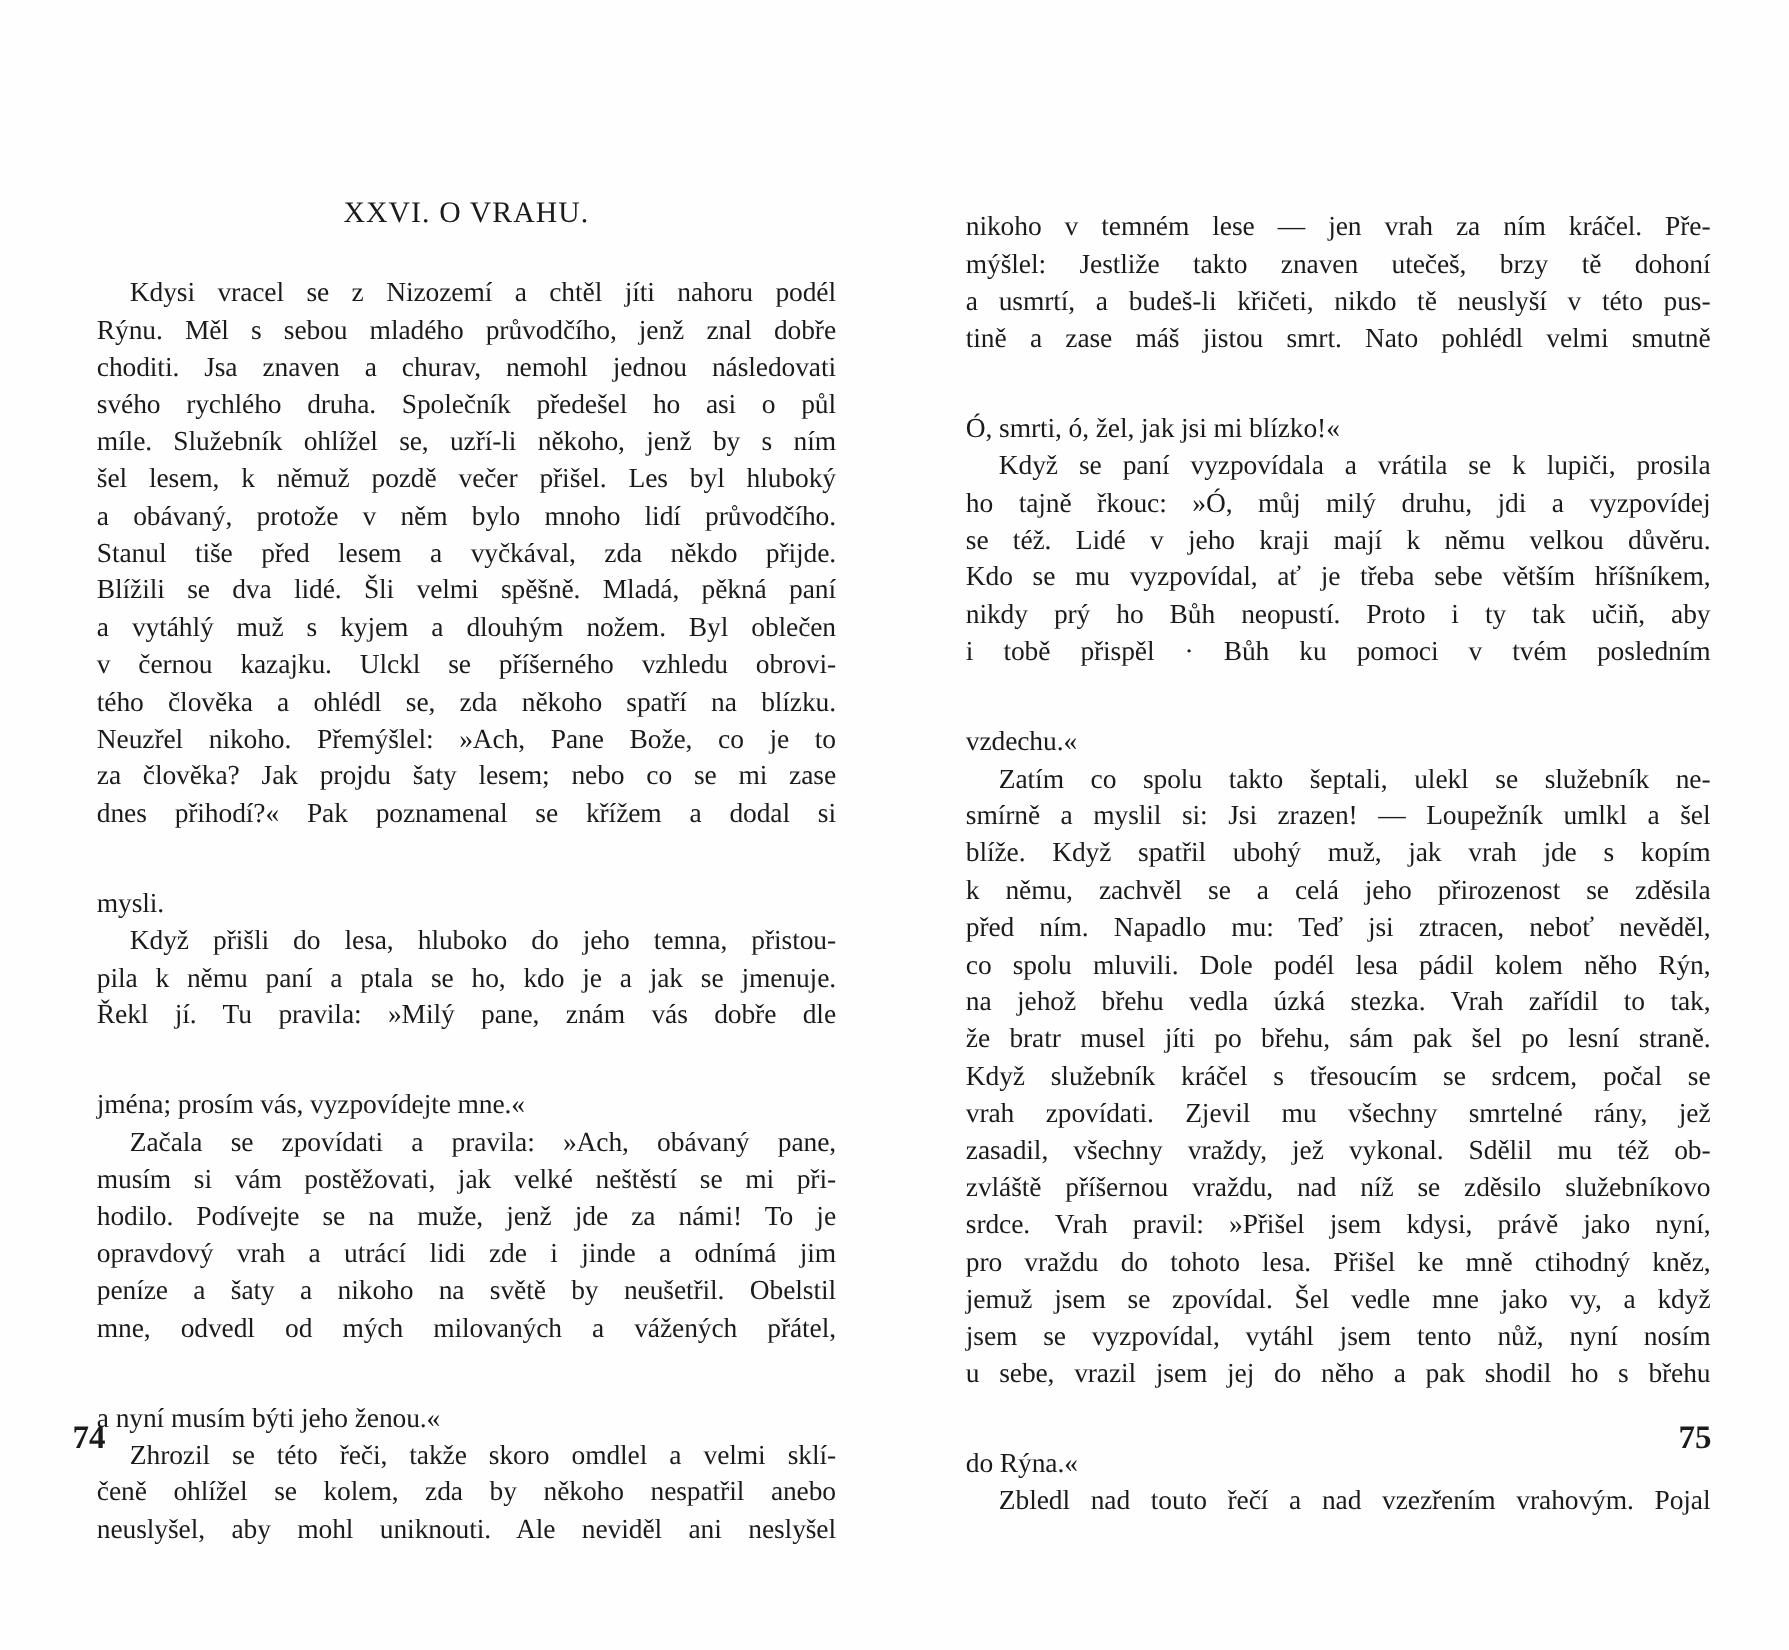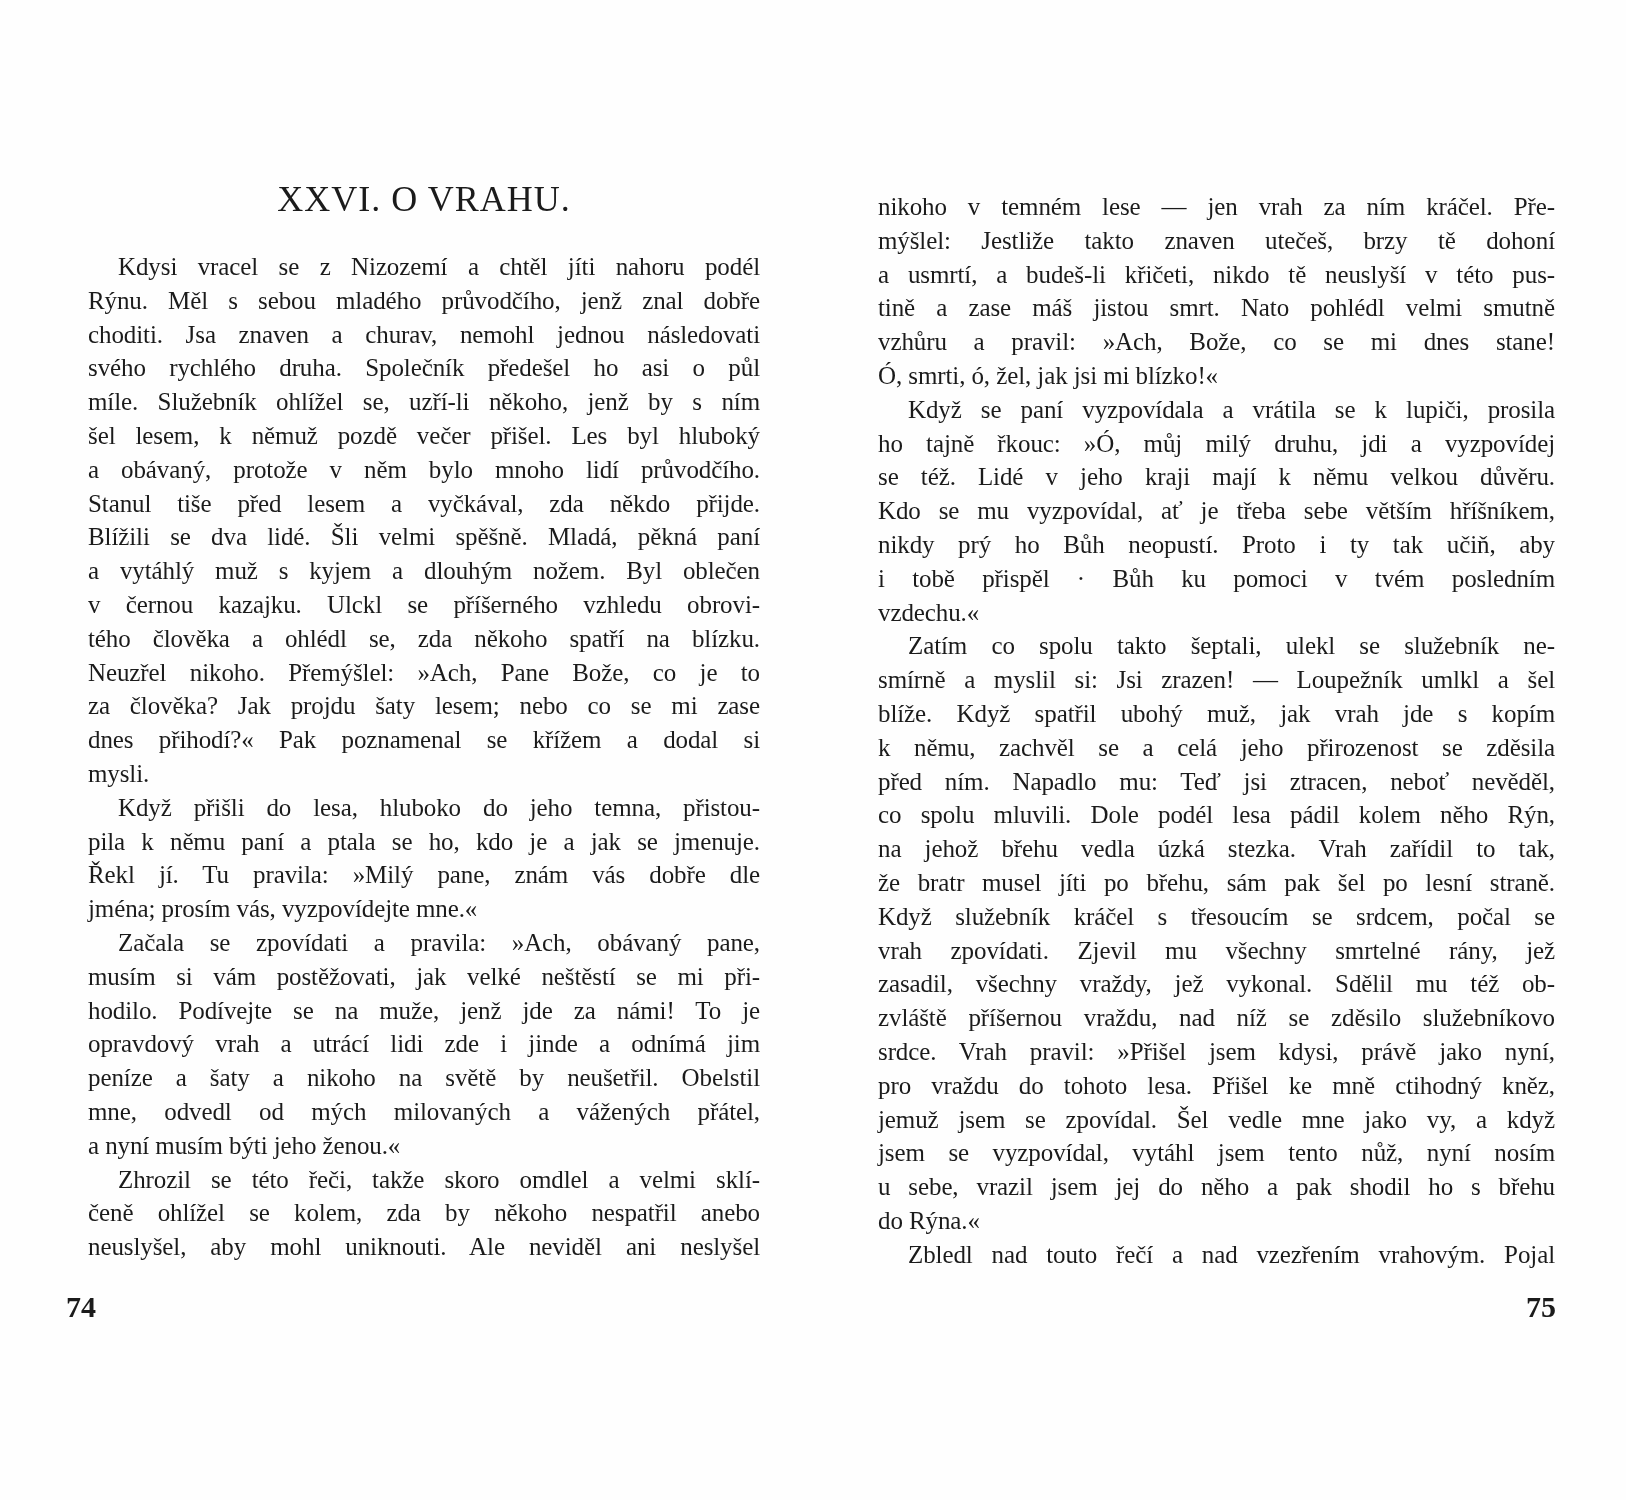--- a/index.html
+++ b/index.html
@@ -18,21 +18,21 @@
   .page-spread {
     position: absolute;
     inset: 0;
   }
   .chapter-heading {
     position: absolute;
     left: 88px;
     top: 178px;
     width: 672px;
     text-align: center;
-    font-size: 36px;
+    font-size: 27px;
     letter-spacing: 1px;
     margin: 0;
     font-weight: normal;
   }
   .text-column {
     position: absolute;
   }
   .text-column.left {
     left: 88px;
     top: 250px;
@@ -46,20 +46,21 @@
   .line {
     font-size: 25px;
     line-height: 33.8px;
     height: 33.8px;
     text-align: justify;
     text-align-last: justify;
     letter-spacing: -0.1px;
   }
   .line.no-just {
     text-align-last: left;
+    margin-top: 48px;
   }
   .line.indent {
     text-indent: 30px;
   }
   .page-number {
     position: absolute;
     top: 1290px;
     font-size: 30px;
     font-weight: bold;
   }
@@ -109,21 +110,20 @@
       <div class="line indent">Zhrozil se této řeči, takže skoro omdlel a velmi sklí-</div>
       <div class="line">čeně ohlížel se kolem, zda by někoho nespatřil anebo</div>
       <div class="line">neuslyšel, aby mohl uniknouti. Ale neviděl ani neslyšel</div>
     </div>
 
   <div class="text-column right" id="right-body">
       <div class="line">nikoho v temném lese — jen vrah za ním kráčel. Pře-</div>
       <div class="line">mýšlel: Jestliže takto znaven utečeš, brzy tě dohoní</div>
       <div class="line">a usmrtí, a budeš-li křičeti, nikdo tě neuslyší v této pus-</div>
       <div class="line">tině a zase máš jistou smrt. Nato pohlédl velmi smutně</div>
-      <div class="line">vzhůru a pravil: »Ach, Bože, co se mi dnes stane!</div>
       <div class="line no-just">Ó, smrti, ó, žel, jak jsi mi blízko!«</div>
       <div class="line indent">Když se paní vyzpovídala a vrátila se k lupiči, prosila</div>
       <div class="line">ho tajně řkouc: »Ó, můj milý druhu, jdi a vyzpovídej</div>
       <div class="line">se též. Lidé v jeho kraji mají k němu velkou důvěru.</div>
       <div class="line">Kdo se mu vyzpovídal, ať je třeba sebe větším hříšníkem,</div>
       <div class="line">nikdy prý ho Bůh neopustí. Proto i ty tak učiň, aby</div>
       <div class="line">i tobě přispěl · Bůh ku pomoci v tvém posledním</div>
       <div class="line no-just">vzdechu.«</div>
       <div class="line indent">Zatím co spolu takto šeptali, ulekl se služebník ne-</div>
       <div class="line">smírně a myslil si: Jsi zrazen! — Loupežník umlkl a šel</div>

